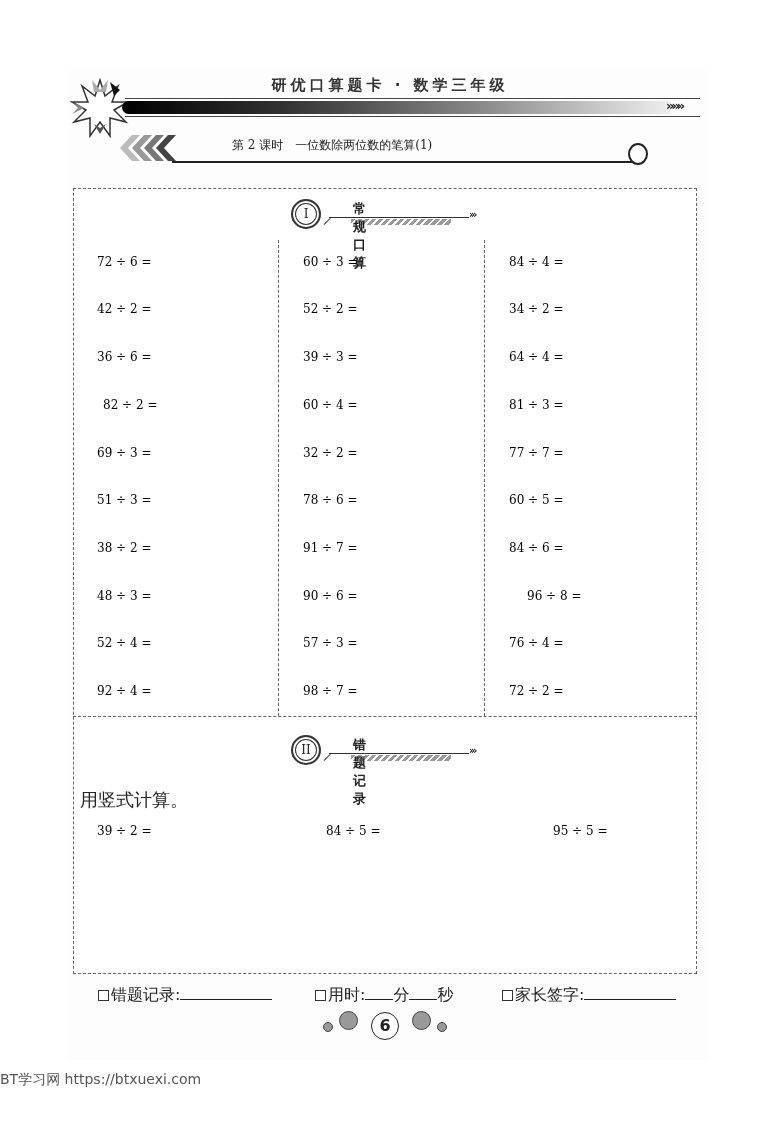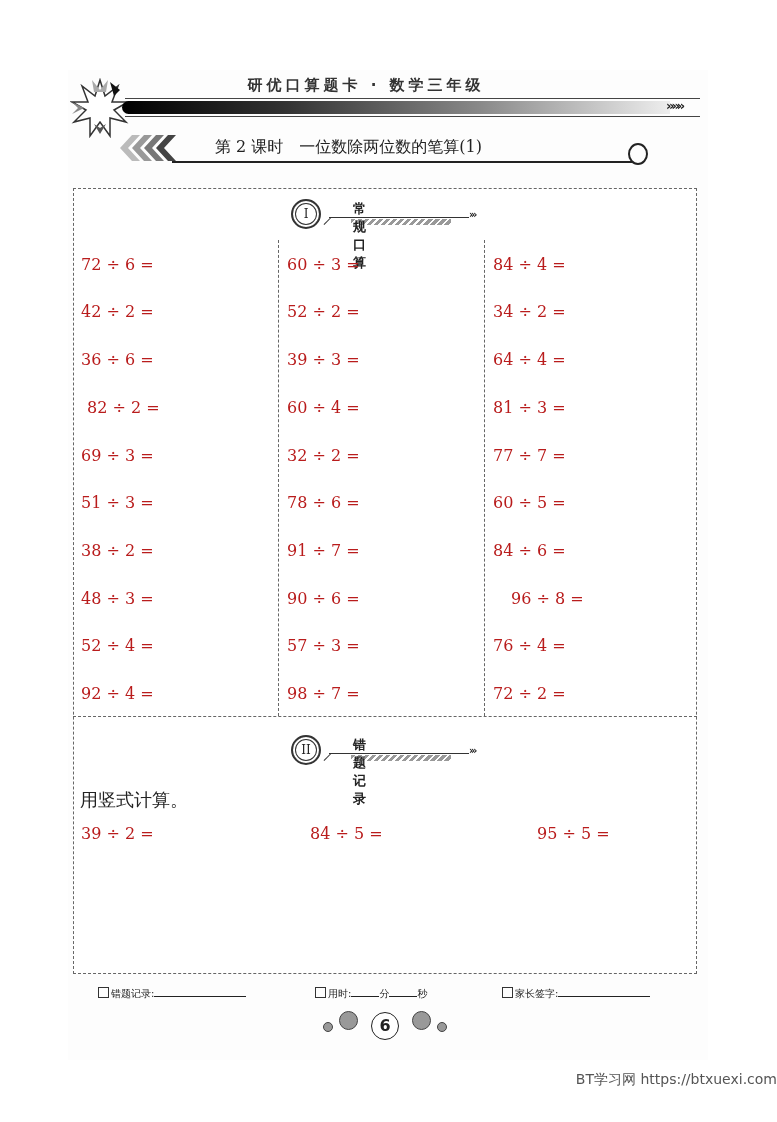--- a/index.html
+++ b/index.html
@@ -1,53 +1,53 @@
 <!DOCTYPE html>
 <html><head>
 <meta charset="utf-8">
 <style>
   html, body { margin:0; padding:0; background:#fff; }
   body { width:777px; height:1122px; position:relative; overflow:hidden; font-family:"DejaVu Serif", serif; color:#222; }
   .page-bg { position:absolute; left:68px; top:70px; width:640px; height:990px; background:#fdfdfd; }
 
   
-  .hdr-title { position:absolute; left:0; width:732px; top:76px; text-align:center; font-family:"DejaVu Sans", sans-serif; font-weight:bold; font-size:15px; letter-spacing:4px; color:#333; }
+  .hdr-title { position:absolute; left:0; width:732px; top:76px; text-align:center; font-family:"DejaVu Sans", sans-serif; font-weight:bold; font-size:15px; letter-spacing:4px; color:#333;padding-left:24px; }
   .hdr-bar { position:absolute; left:122px; top:101px; width:548px; height:13px; background:linear-gradient(to right,#000 0%,#333 30%,#888 65%,#eee 100%); border-radius:7px 0 0 7px; }
   .hdr-line-top { position:absolute; left:125px; top:98px; width:575px; height:1px; background:#444; }
   .hdr-line-bot { position:absolute; left:125px; top:116px; width:575px; height:1px; background:#444; }
   .hdr-arrows { position:absolute; left:666px; top:98px; font-size:13px; font-weight:bold; letter-spacing:-3px; color:#222; font-family:"DejaVu Sans", sans-serif; }
   .star { position:absolute; left:70px; top:78px; width:60px; height:60px; }
   .lesson-chev { position:absolute; left:120px; top:135px; }
-  .lesson-title { position:absolute; left:215px; top:137px; font-size:16px; color:#222; }
+  .lesson-title { position:absolute; left:232px; top:137px; font-size:12px; color:#222; }
   .lesson-line { position:absolute; left:172px; top:161px; width:460px; height:2px; background:#222; }
   .lesson-circle { position:absolute; left:628px; top:143px; width:16px; height:18px; border:2px solid #222; border-radius:50%; }
 
   
   .box { position:absolute; left:73px; top:188px; width:624px; height:786px; border:1px dashed #666; box-sizing:border-box; background:#fff; }
   .sec-divider { position:absolute; left:73px; top:716px; width:624px; height:0; border-top:1px dashed #666; }
   .col-div { position:absolute; top:240px; height:476px; border-left:1px dashed #666; }
 
   .badge { position:absolute; }
   .badge .ring { position:absolute; left:0; top:0; width:26px; height:26px; border-radius:50%; border:2px solid #333; box-shadow: inset 0 0 0 2px #fff, inset 0 0 0 3px #333; background:#fff; display:flex; align-items:center; justify-content:center; font-size:12px; font-family:"DejaVu Serif", serif; }
   .badge .label { position:absolute; left:62px; top:1px; font-family:"DejaVu Sans", sans-serif; font-weight:bold; font-size:13px; color:#222; letter-spacing:1px; }
   .badge .hatch { position:absolute; left:60px; top:20px; width:100px; height:6px; background:repeating-linear-gradient(135deg,#999 0 3px,#fff 3px 5px); }
   .badge .uline { position:absolute; left:38px; top:18px; width:140px; height:1px; background:#333; }
   .badge .slant { position:absolute; left:30px; top:18px; width:10px; height:1px; background:#333; transform:rotate(-45deg); transform-origin:right; }
   .badge .arrows { position:absolute; left:178px; top:10px; font-size:10px; font-weight:bold; letter-spacing:-2px; font-family:"DejaVu Sans", sans-serif; }
 
-  .eq { position:absolute; font-size:16px; color:#b91c1c; white-space:nowrap; }
+  .eq { position:absolute; font-size:12px; color:#000000; white-space:nowrap;margin-left:16px; }
   .instr { position:absolute; left:80px; top:788px; font-size:18px; color:#222; }
 
   
-  .foot { position:absolute; top:985px; font-family:"DejaVu Sans", sans-serif; font-size:10px; color:#222; white-space:nowrap; }
+  .foot { position:absolute; top:985px; font-family:"DejaVu Sans", sans-serif; font-size:16px; color:#222; white-space:nowrap; }
   .foot .blank { display:inline-block; border-bottom:1px solid #222; height:11px; vertical-align:baseline; }
   .chk { display:inline-block; width:9px; height:9px; border:1px solid #333; margin-right:2px; vertical-align:-1px; }
   .dot { position:absolute; border-radius:50%; background:#999; border:1px solid #444; }
   .pagenum { position:absolute; left:371px; top:1012px; width:26px; height:26px; border:1.5px solid #222; border-radius:50%; text-align:center; line-height:26px; font-family:"DejaVu Sans", sans-serif; font-weight:bold; font-size:16px; background:#fff; }
-  .watermark { position:absolute; left:0; width:777px; top:1071px; text-align:right; font-family:"DejaVu Sans", sans-serif; font-size:14px; color:#555; }
+  .watermark { position:absolute; left:0; width:777px; top:1071px; text-align:left; font-family:"DejaVu Sans", sans-serif; font-size:14px; color:#555; }
 </style>
 </head>
 <body>
 
 <div class="page-bg"></div>
 
 <svg class="star" viewBox="0 0 60 60">
   <polygon points="30,2 35,18 48,8 42,24 58,24 44,32 56,44 40,40 40,58 30,44 20,58 20,40 4,44 16,32 2,24 18,24 12,8 25,18" fill="#fff" stroke="#333" stroke-width="1.5"></polygon>
   <polygon points="22,2 30,12 38,2 36,14 24,14" fill="#aaa"></polygon>
   <polygon points="40,4 50,12 44,18" fill="#111"></polygon>

